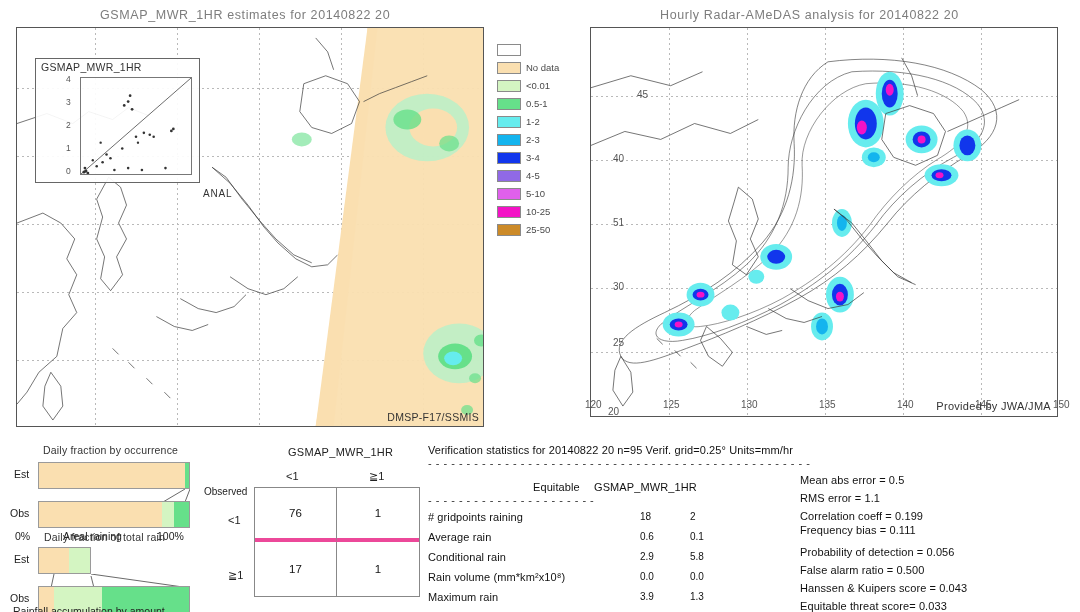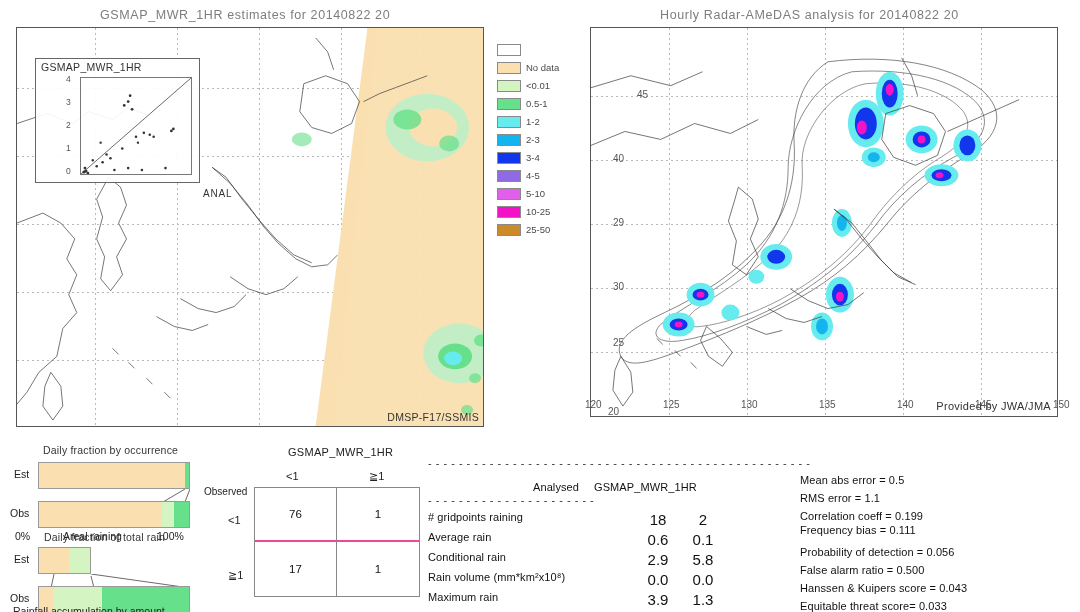--- a/index.html
+++ b/index.html
@@ -126,21 +126,21 @@
     position: absolute; left: 254px; top: 487px;
     width: 166px; height: 110px;
     border: 1px solid #888;
     display: grid;
     grid-template-columns: 1fr 1fr;
     grid-template-rows: 1fr 1fr;
   }
   #ct-grid > div {
     display: flex; align-items: center; justify-content: center;
     font-size: 11.5px; color: #111;
-    border-right: 1px solid #888; border-bottom: 2px solid #ec4899;
+    border-right: 1px solid #888; border-bottom: 4px solid #ec4899;
   }
   #ct-grid > div:nth-child(2n) { border-right: none; }
   #ct-grid > div:nth-child(n+3) { border-bottom: none; }
   .ct-rowhead {
     position: absolute; left: 228px; font-size: 11px; color: #222;
   }
   #observed-word {
     position: absolute; left: 204px; top: 485px;
     width: 14px; font-size: 10px; color: #222; line-height: 13.5px;
     text-align: center;
@@ -148,21 +148,21 @@
 
   
   .stat {
     position: absolute; font-size: 11px; color: #111; white-space: nowrap;
     letter-spacing: .1px;
   }
   .dashes {
     position: absolute; font-size: 11px; color: #333;
     white-space: nowrap; letter-spacing: .5px; overflow: hidden;
   }
-  .num { position: absolute; font-size: 15px; color: #111; text-align: center; }
+  .num { position: absolute; font-size: 10px; color: #111; text-align: left; }
 </style>
 </head>
 <body>
 
 <div class="page">
 
   <div class="panel-title" id="title-left">GSMAP_MWR_1HR estimates for 20140822 20</div>
   <div class="panel-title" id="title-right">Hourly Radar-AMeDAS analysis for 20140822 20</div>
 
   <div class="map-frame" id="map-left">
@@ -423,21 +423,21 @@
   <div class="axlab" style="left:663px; top:399px;">125</div>
   <div class="axlab" style="left:741px; top:399px;">130</div>
   <div class="axlab" style="left:819px; top:399px;">135</div>
   <div class="axlab" style="left:897px; top:399px;">140</div>
   <div class="axlab" style="left:975px; top:399px;">145</div>
   <div class="axlab" style="left:1053px; top:399px;">150</div>
   <div class="axlab" style="left:608px; top:406px;">20</div>
 
   <div class="axlab" style="left:637px; top:89px;">45</div>
   <div class="axlab" style="left:613px; top:153px;">40</div>
-  <div class="axlab" style="left:613px; top:217px;">29</div>
+  <div class="axlab" style="left:613px; top:217px;">51</div>
   <div class="axlab" style="left:613px; top:281px;">30</div>
   <div class="axlab" style="left:613px; top:337px;">25</div>
 
   <div class="frac-title" style="left:43px; top:444px;">Daily fraction by occurrence</div>
 
   <div class="frac-side" style="left:14px; top:468px;">Est</div>
   <div class="frac-bar" id="occ-est" style="left:38px; top:462px; width:152px;">
     <span style="background:#fadfb0; width:97%"></span>
     <span style="background:#66e08a; width:3%"></span>
   </div>
@@ -490,23 +490,24 @@
   <div class="ct-rowhead" style="top:514px;">&lt;1</div>
   <div class="ct-rowhead" style="top:569px;">≧1</div>
 
   <div id="ct-grid">
     <div>76</div>
     <div>1</div>
     <div>17</div>
     <div>1</div>
   </div>
 
+  <div class="stat" style="left:428px; top:444px;">Verification statistics for 20140822 20   n=95  Verif. grid=0.25°  Units=mm/hr</div>
   <div class="dashes" style="left:428px; top:457px; width:630px;">- - - - - - - - - - - - - - - - - - - - - - - - - - - - - - - - - - - - - - - - - - - - - - - - - -</div>
 
-  <div class="stat" style="left:533px; top:481px;">Analysed</div>
+  <div class="stat" style="left:533px; top:481px;">Equitable</div>
   <div class="stat" style="left:594px; top:481px;">GSMAP_MWR_1HR</div>
   <div class="dashes" style="left:428px; top:494px; width:272px;">- - - - - - - - - - - - - - - - - - - - - -</div>
 
   <div class="stat" style="left:428px; top:511px;"># gridpoints raining</div>
   <div class="num" style="left:640px; top:511px; width:36px;">18</div>
   <div class="num" style="left:690px; top:511px; width:26px;">2</div>
 
   <div class="stat" style="left:428px; top:531px;">Average rain</div>
   <div class="num" style="left:640px; top:531px; width:36px;">0.6</div>
   <div class="num" style="left:690px; top:531px; width:26px;">0.1</div>

